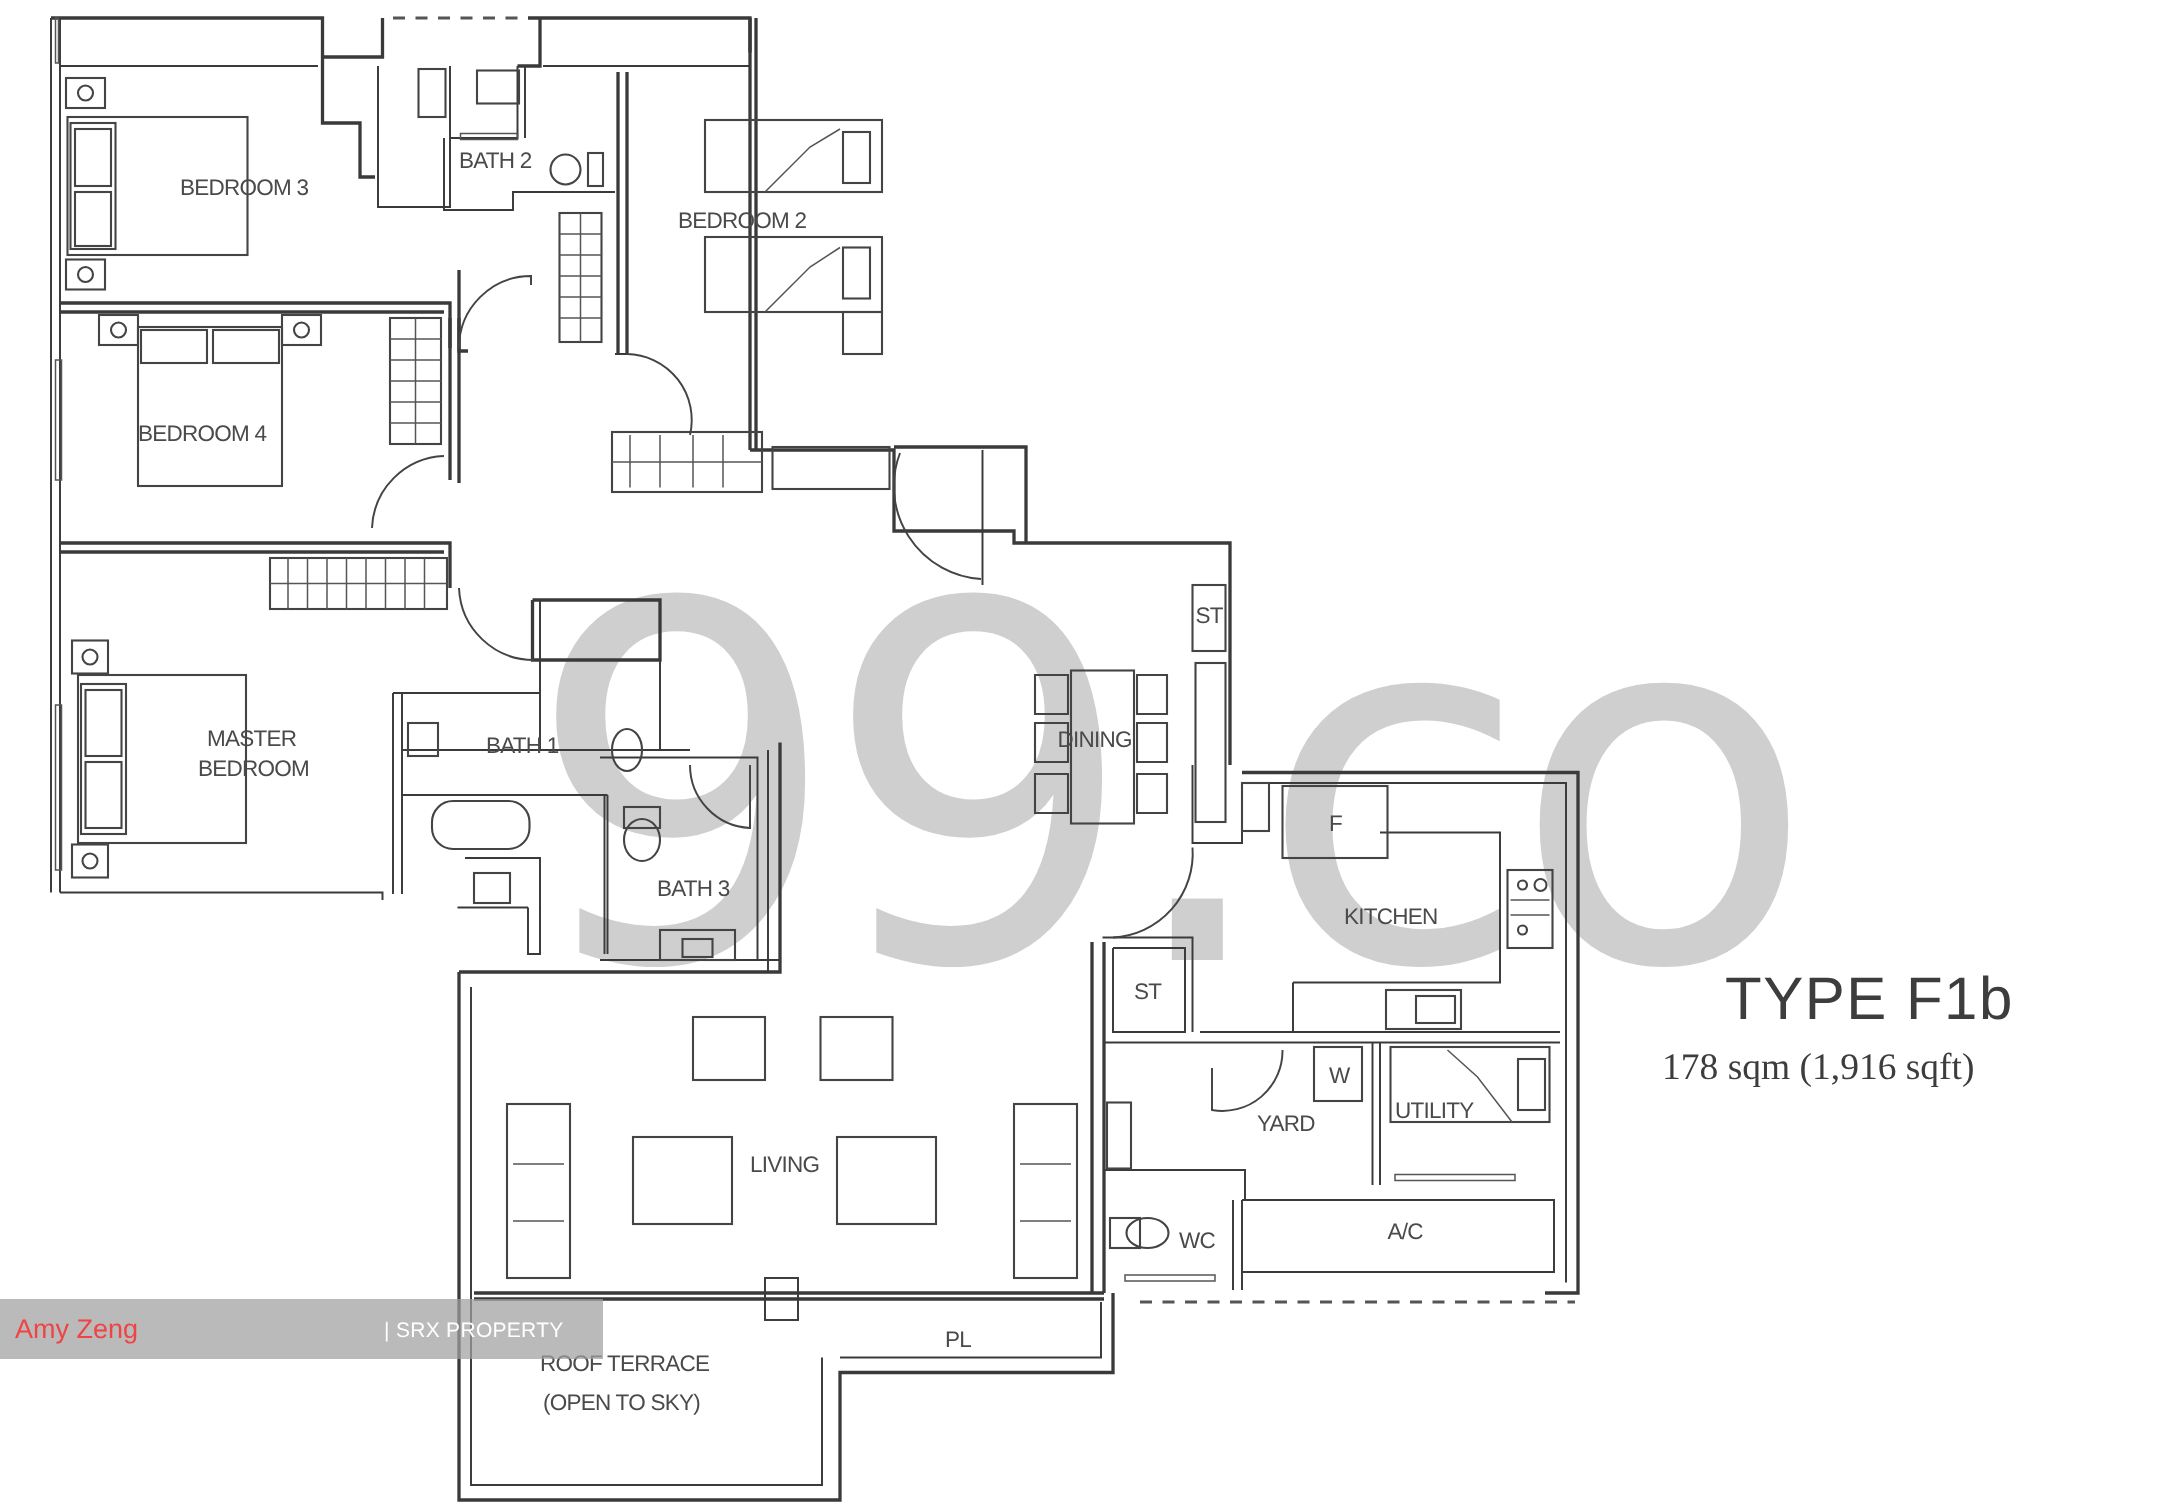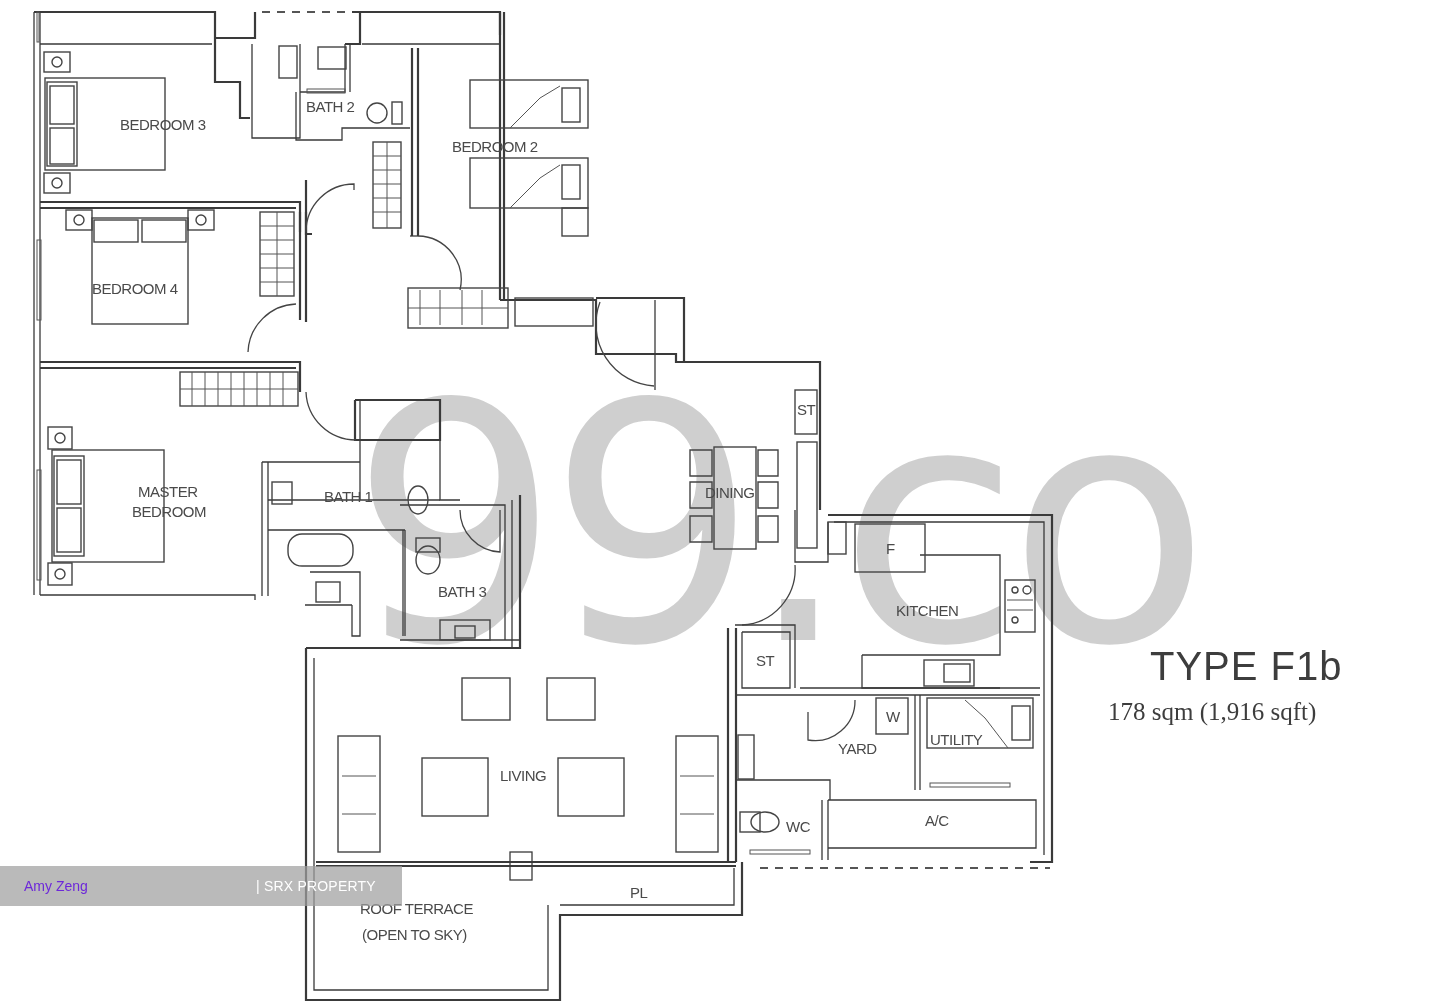--- a/index.html
+++ b/index.html
@@ -9,21 +9,21 @@
   .wall2 { fill: none; stroke: #3a3a3a; stroke-width: 1.3; }
   .furn { fill: none; stroke: #444; stroke-width: 1.4; }
   .thin { fill: none; stroke: #555; stroke-width: 1; }
   .door { fill: none; stroke: #444; stroke-width: 1.3; }
   .dash { fill: none; stroke: #555; stroke-width: 2; stroke-dasharray: 8 7; }
   .room-label { font-family: "Liberation Sans", sans-serif; font-size: 15px; fill: #4a4a4a; letter-spacing: -0.5px; }
   .wm { font-family: "DejaVu Sans", sans-serif; font-size: 330px; fill: #bdbdbd; opacity: 0.72; letter-spacing: -12px; }
   .type-title { position: absolute; left: 1150px; top: 644px; font-family: Liberation Sans, sans-serif; font-size: 40px; color: #3d3d3d; font-weight: 300; letter-spacing: 1px; }
   .type-area { position: absolute; left: 1108px; top: 698px; font-family: Liberation Serif, serif; font-size: 25px; color: #3d3d3d; font-weight: 300; }
   .credit-bar { position: absolute; left: 0; top: 866px; width: 402px; height: 40px; background: rgba(160,160,160,0.72); display: flex; align-items: center; }
-  .credit-name { position: absolute; left: 24px; color: #6d28d9; font-size: 14px; }
+  .credit-name { position: absolute; left: 10px; color: #ef4444; font-size: 18px; }
   .credit-agency { position: absolute; left: 256px; color: #fff; font-size: 14px; letter-spacing: 0.2px; }
 </style>
 </head>
 <body>
 
 <svg id="plan" viewBox="0 0 1440 1006" xmlns="http://www.w3.org/2000/svg">
 
   <text class="wm" x="350" y="640">99.co</text>
 
   <g>

